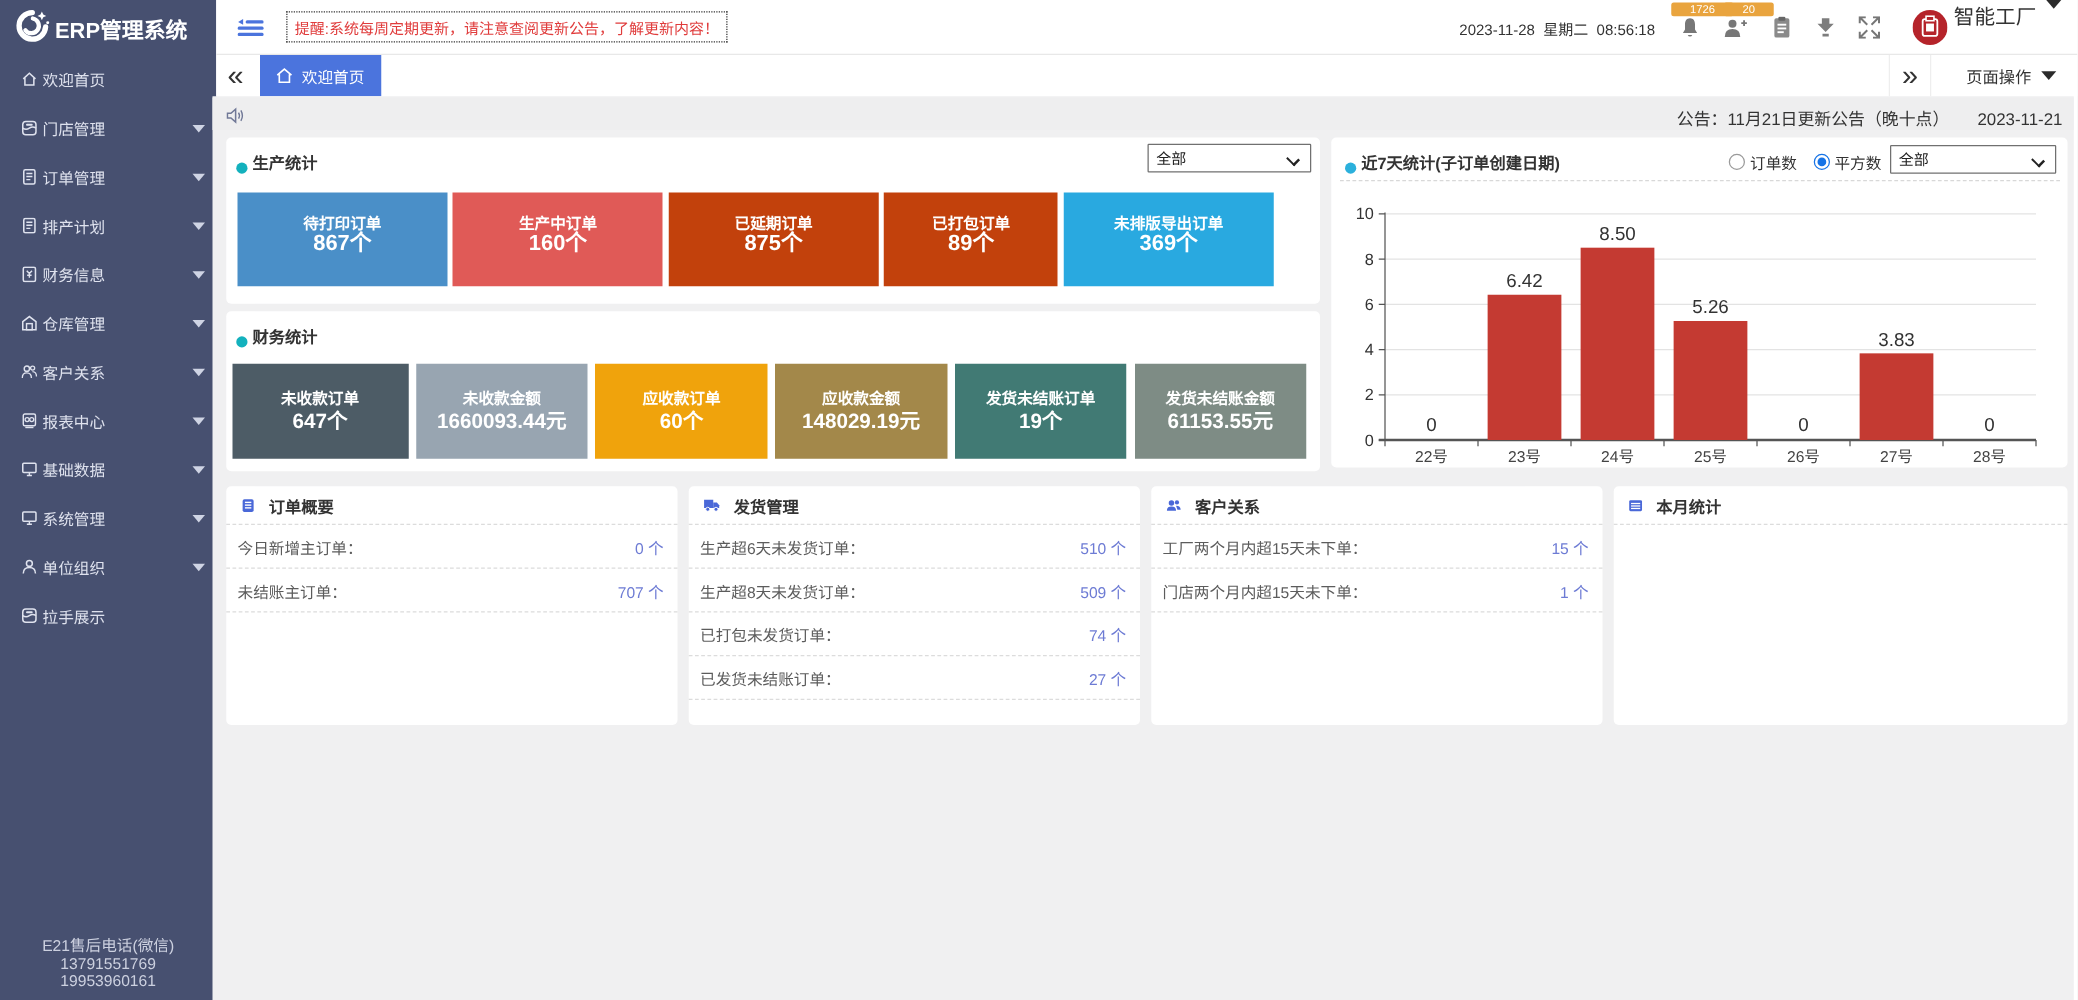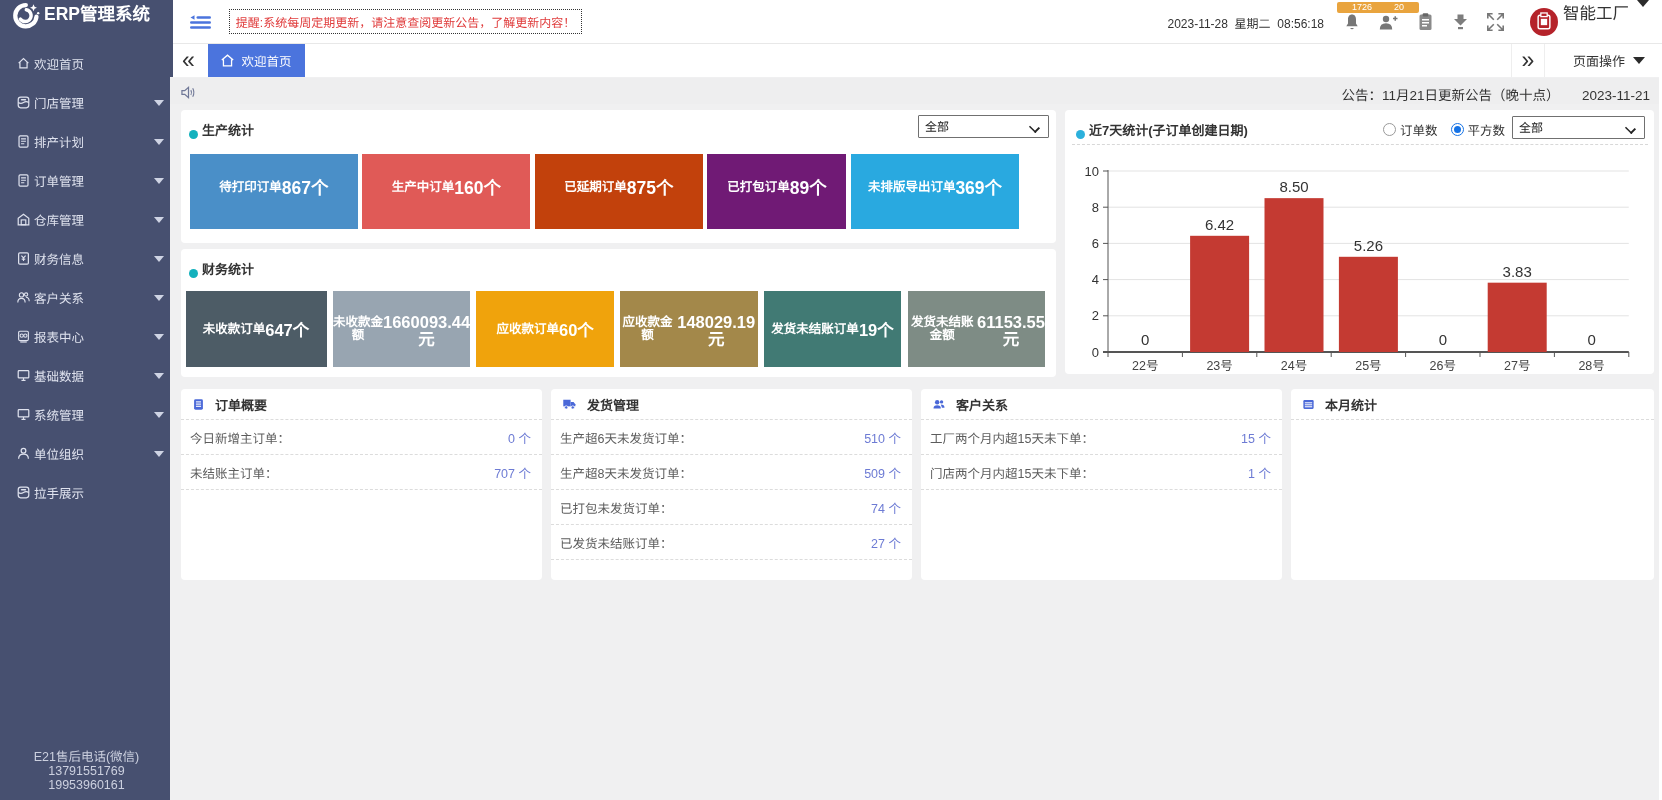--- a/index.html
+++ b/index.html
@@ -2,21 +2,21 @@
 <html lang="zh-CN"><head>
 <meta charset="utf-8">
 <title>ERP</title>
 <style>
 *{margin:0;padding:0;box-sizing:border-box;}
 html,body{width:1662px;height:800px;overflow:hidden;}
 body{font-family:"Liberation Sans",sans-serif;position:relative;background:#fff;}
 .abs{position:absolute;}
 
 .sidebar{left:0;top:0;width:173px;height:800px;background:#475070;color:#dcdfeb;}
-.logo{height:44px;display:flex;padding-left:8px;color:#fff;}
+.logo{height:44px;display:flex;align-items:center;padding-left:8px;color:#fff;}
 .logo .txt{font-size:17.5px;font-weight:bold;margin-left:2px;}
 .menu{list-style:none;}
 .menu li{height:39px;display:flex;align-items:center;padding:0 0 0 17px;font-size:12.5px;color:#dfe2ee;position:relative;}
 .menu li .mi{width:13px;height:13px;margin-right:4px;flex:0 0 13px;}
 .menu li .caret{position:absolute;right:9px;width:0;height:0;border-left:5.5px solid transparent;border-right:5.5px solid transparent;border-top:6px solid #cfd4e4;}
 .sfoot{position:absolute;left:0;top:750px;width:173px;text-align:center;font-size:12.5px;color:#ccd0df;line-height:14px;}
 
 .topbar{left:173px;top:0;width:1489px;height:44px;background:#fff;border-bottom:1px solid #e8e8e8;}
 .burger{position:absolute;left:17px;top:15px;width:21px;height:15px;}
 .notice{position:absolute;left:56px;top:9px;width:353px;height:25px;border:1px dotted #333;display:flex;align-items:center;justify-content:center;color:#e03c3c;font-size:12px;}
@@ -33,21 +33,21 @@
 .raquo{position:absolute;left:1338px;top:0;height:33px;width:34px;display:flex;align-items:center;justify-content:center;font-size:23px;color:#333;border-left:1px solid #eee;border-right:1px solid #eee;}
 .pageop{position:absolute;right:17px;top:0;height:33px;display:flex;align-items:center;font-size:13px;color:#333;}
 
 .content{left:170px;top:77px;width:1489px;height:723px;background:#f0f0f1;}
 .announce{position:absolute;left:0;top:1px;width:1489px;height:26px;background:#eeeeef;font-size:13.5px;color:#333;}
 .announce .atxt{position:absolute;right:9px;top:5.5px;}
 .panel{position:absolute;background:#fff;border-radius:4px;}
 .ptitle{display:flex;align-items:flex-end;font-size:13px;font-weight:bold;color:#333;}
 .dot{width:9px;height:9px;border-radius:50%;margin-right:4px;}
 .statrow{position:absolute;display:flex;}
-.scard{display:flex;align-items:center;justify-content:center;color:#fff;text-align:center;padding-bottom:7px;}
+.scard{display:flex;flex-direction:column;align-items:center;justify-content:center;color:#fff;text-align:center;padding-bottom:7px;}
 .scard.fin{padding-bottom:0;}
 .scard .t1{font-size:12.5px;font-weight:bold;line-height:13px;}
 .scard .t2{font-size:17.5px;font-weight:bold;line-height:15px;margin-top:1px;}
 .scard.fin .t2{font-size:16.5px;line-height:17px;margin-top:3px;}
 select.sel{appearance:none;-webkit-appearance:none;background:#fff;border:1px solid #707070;border-radius:1px;font-size:12px;color:#222;padding:0 6px;font-family:"Liberation Sans",sans-serif;}
 .selwrap{position:absolute;}
 .selwrap:after{content:"";position:absolute;right:10px;top:7.5px;width:7px;height:7px;border-right:2px solid #222;border-bottom:2px solid #222;transform:rotate(45deg) scale(1,0.75);pointer-events:none;}
 
 .bcard{position:absolute;background:#fff;border-radius:4px;top:389px;width:361px;height:191px;}
 .bhead{height:31px;display:flex;align-items:center;padding-left:12px;border-bottom:1px dashed #dcdcdc;font-size:13px;font-weight:bold;color:#333;}
@@ -82,45 +82,45 @@
           <rect x="4.7" y="3.8" width="6.6" height="1.8" rx="0.9" fill="#dfe2ee"></rect>
         </svg>
         <span>门店管理</span>
         <span class="caret"></span>
       </li>
       <li>
         <svg class="mi" viewBox="0 0 16 16">
           <rect x="2.5" y="1" width="11" height="14" rx="1.5" fill="none" stroke="#dfe2ee" stroke-width="1.5"></rect>
           <path d="M5 4.7 H11 M5 7.7 H11 M5 10.7 H9" stroke="#dfe2ee" stroke-width="1.4"></path>
         </svg>
-        <span>排产计划</span>
+        <span>订单管理</span>
         <span class="caret"></span>
       </li>
       <li>
         <svg class="mi" viewBox="0 0 16 16">
           <rect x="2.5" y="1" width="11" height="14" rx="1.5" fill="none" stroke="#dfe2ee" stroke-width="1.5"></rect>
           <path d="M5 4.7 H11 M5 7.7 H11 M5 10.7 H9" stroke="#dfe2ee" stroke-width="1.4"></path>
         </svg>
-        <span>订单管理</span>
+        <span>排产计划</span>
+        <span class="caret"></span>
+      </li>
+      <li>
+        <svg class="mi" viewBox="0 0 16 16">
+          <rect x="2" y="1" width="12" height="14" rx="1.5" fill="none" stroke="#dfe2ee" stroke-width="1.5"></rect>
+          <path d="M5.4 4.5 L8 7.2 L10.6 4.5 M8 7.2 V11.2 M5.8 8.8 H10.2" stroke="#dfe2ee" stroke-width="1.4" fill="none"></path>
+        </svg>
+        <span>财务信息</span>
         <span class="caret"></span>
       </li>
       <li>
         <svg class="mi" viewBox="0 0 16 16">
           <path d="M1.5 6.5 L8 1.5 L14.5 6.5 V14.5 H1.5 Z" fill="none" stroke="#dfe2ee" stroke-width="1.5"></path>
           <rect x="5.2" y="8.5" width="5.6" height="6" fill="none" stroke="#dfe2ee" stroke-width="1.4"></rect>
         </svg>
         <span>仓库管理</span>
-        <span class="caret"></span>
-      </li>
-      <li>
-        <svg class="mi" viewBox="0 0 16 16">
-          <rect x="2" y="1" width="12" height="14" rx="1.5" fill="none" stroke="#dfe2ee" stroke-width="1.5"></rect>
-          <path d="M5.4 4.5 L8 7.2 L10.6 4.5 M8 7.2 V11.2 M5.8 8.8 H10.2" stroke="#dfe2ee" stroke-width="1.4" fill="none"></path>
-        </svg>
-        <span>财务信息</span>
         <span class="caret"></span>
       </li>
       <li>
         <svg class="mi" viewBox="0 0 16 16">
           <circle cx="5.5" cy="4.8" r="2.6" fill="none" stroke="#dfe2ee" stroke-width="1.4"></circle>
           <path d="M1 14 Q1 9 5.5 9 Q10 9 10 14" fill="none" stroke="#dfe2ee" stroke-width="1.4"></path>
           <circle cx="11.2" cy="4.3" r="2" fill="none" stroke="#dfe2ee" stroke-width="1.3"></circle>
           <path d="M11 7.8 Q15 8 15 12.5" fill="none" stroke="#dfe2ee" stroke-width="1.3"></path>
         </svg>
         <span>客户关系</span>
@@ -255,21 +255,21 @@
         <div class="t2">867个</div>
       </div>
     <div class="scard" style="width:167.9px;height:75.5px;background:#e05a57">
         <div class="t1">生产中订单</div>
         <div class="t2">160个</div>
       </div>
     <div class="scard" style="width:167.9px;height:75.5px;background:#c2410c">
         <div class="t1">已延期订单</div>
         <div class="t2">875个</div>
       </div>
-    <div class="scard" style="width:139px;height:75.5px;background:#701a75">
+    <div class="scard" style="width:139px;height:75.5px;background:#c2410c">
         <div class="t1">已打包订单</div>
         <div class="t2">89个</div>
       </div>
     <div class="scard" style="width:167.9px;height:75.5px;background:#29a9e0">
         <div class="t1">未排版导出订单</div>
         <div class="t2">369个</div>
       </div>
   </div>
 </div>
 

